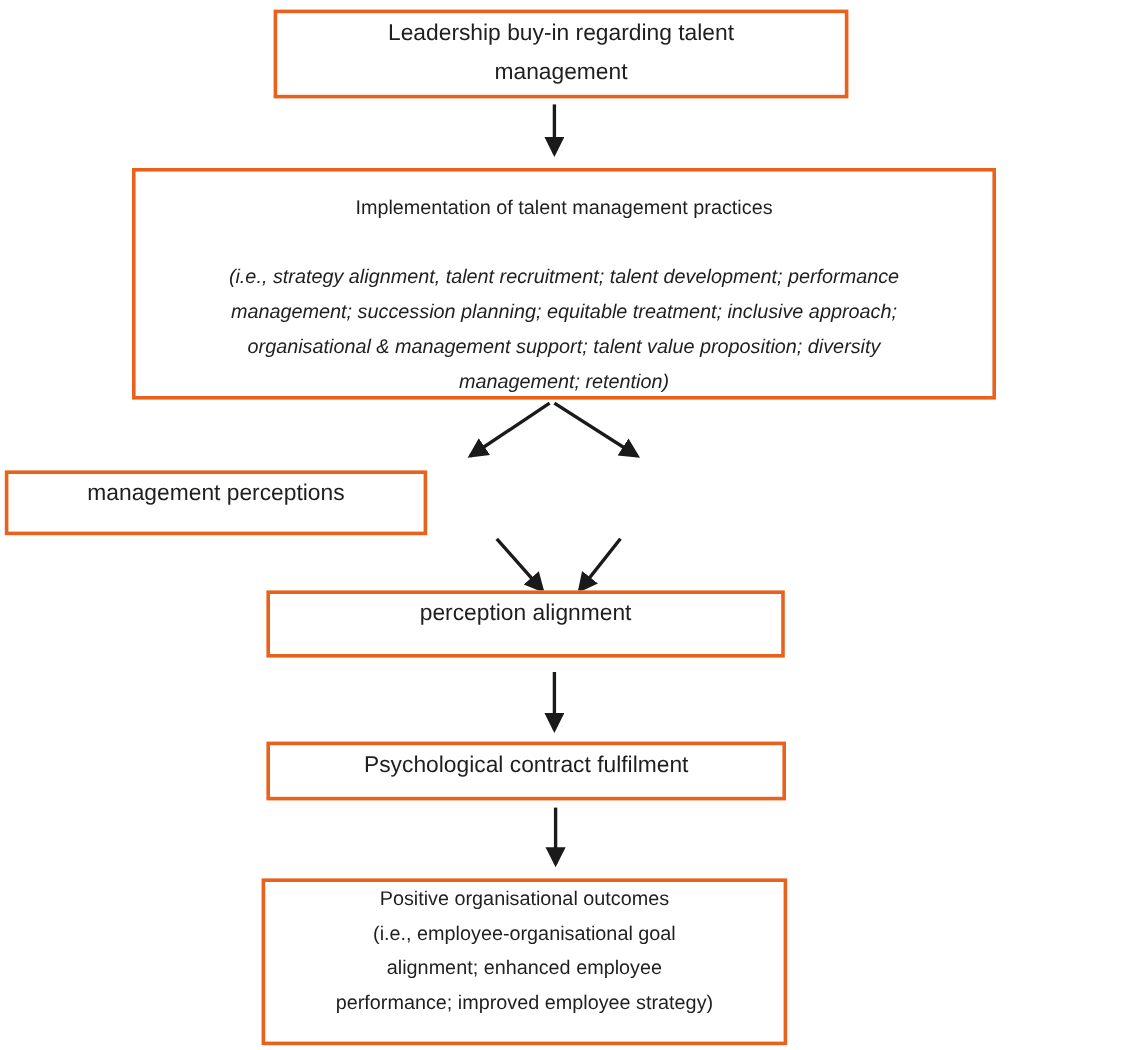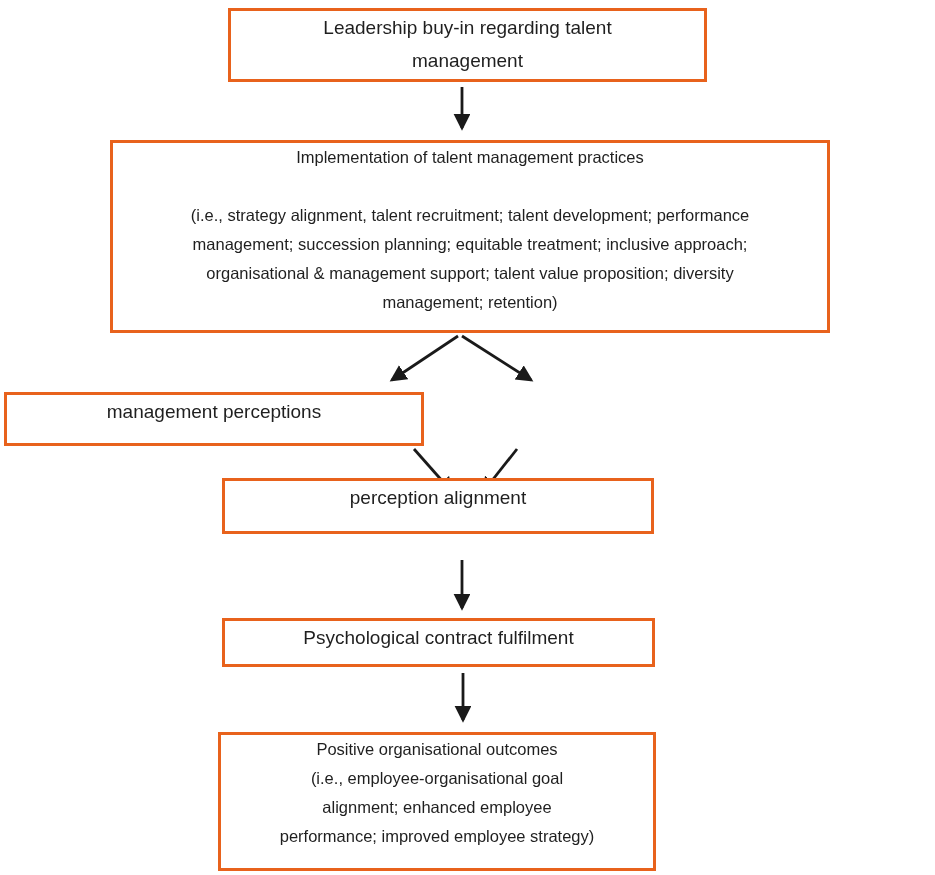--- a/index.html
+++ b/index.html
@@ -37,25 +37,25 @@
     line-height: 1.75;
   }
   .node .big {
     font-size: 19px;
   }
   .node .small {
     font-size: 16.5px;
     line-height: 1.75;
   }
   .node-leadership        { left: 228px; top: 8px;   width: 479px; height: 74px;  padding: 0 45px; }
-  .node-implementation    { left: 110px; top: 140px; width: 720px; height: 193px; padding: 0 70px; }
-  .node-implementation .detail { margin-top: 29px; }
-  .node-management-perceptions { left: 4px;   top: 392px; width: 420px; height: 54px; }
+  .node-implementation    { left: 110px; top: 140px; width: 720px; height: 193px; padding: 16px 70px; }
+  .node-implementation .detail { margin-top: 29px; font-style: italic; }
+  .node-management-perceptions { left: 4px;   top: 392px; width: 352px; height: 54px; }
   .node-employee-perceptions   { left: 518px; top: 392px; width: 413px; height: 54px; }
-  .node-perception-alignment   { left: 222px; top: 478px; width: 432px; height: 56px; }
+  .node-perception-alignment   { left: 222px; top: 492px; width: 432px; height: 56px; }
   .node-psychological          { left: 222px; top: 618px; width: 433px; height: 49px; }
   .node-outcomes               { left: 218px; top: 732px; width: 438px; height: 139px; padding: 0 57px; }
 </style>
 </head>
 <body>
 
 <div class="canvas">
 
   <svg class="arrows" viewBox="0 0 935 875" xmlns="http://www.w3.org/2000/svg">
     <defs>

